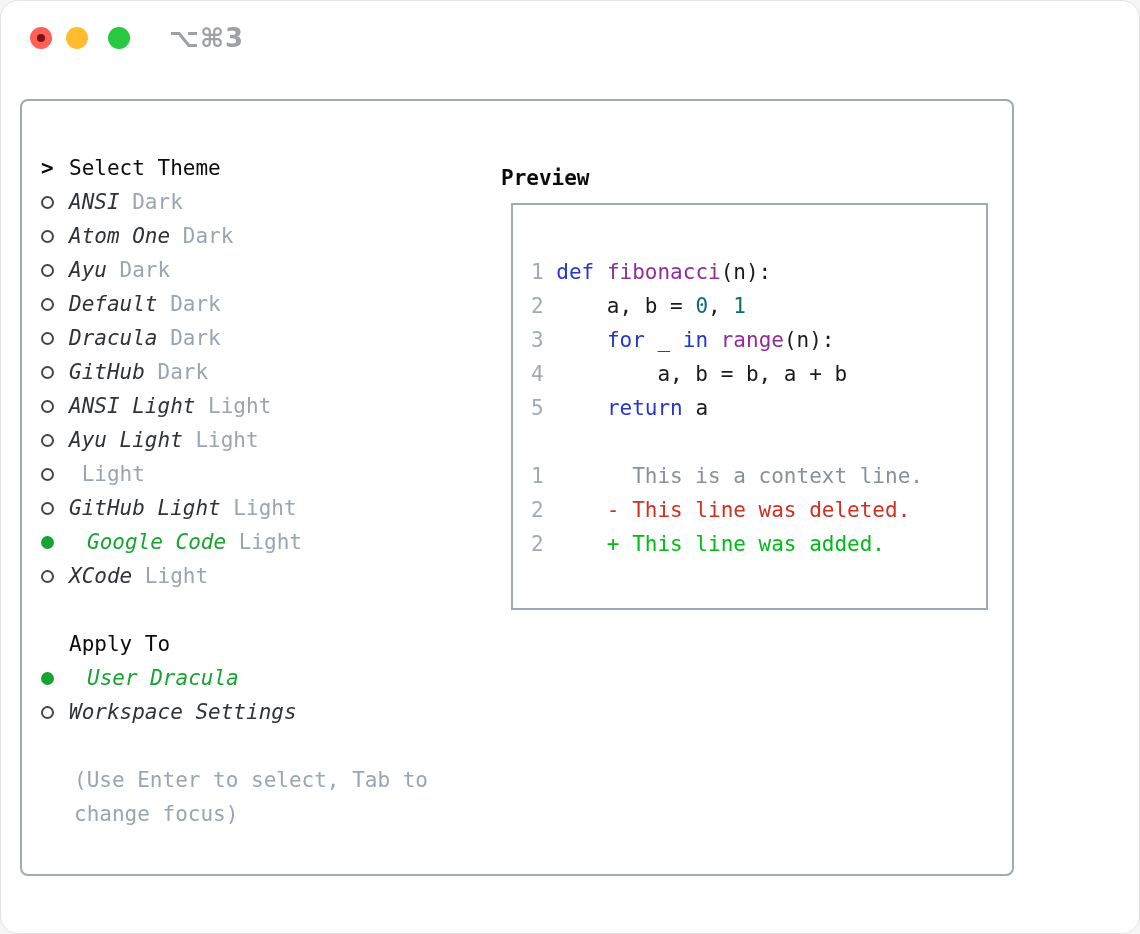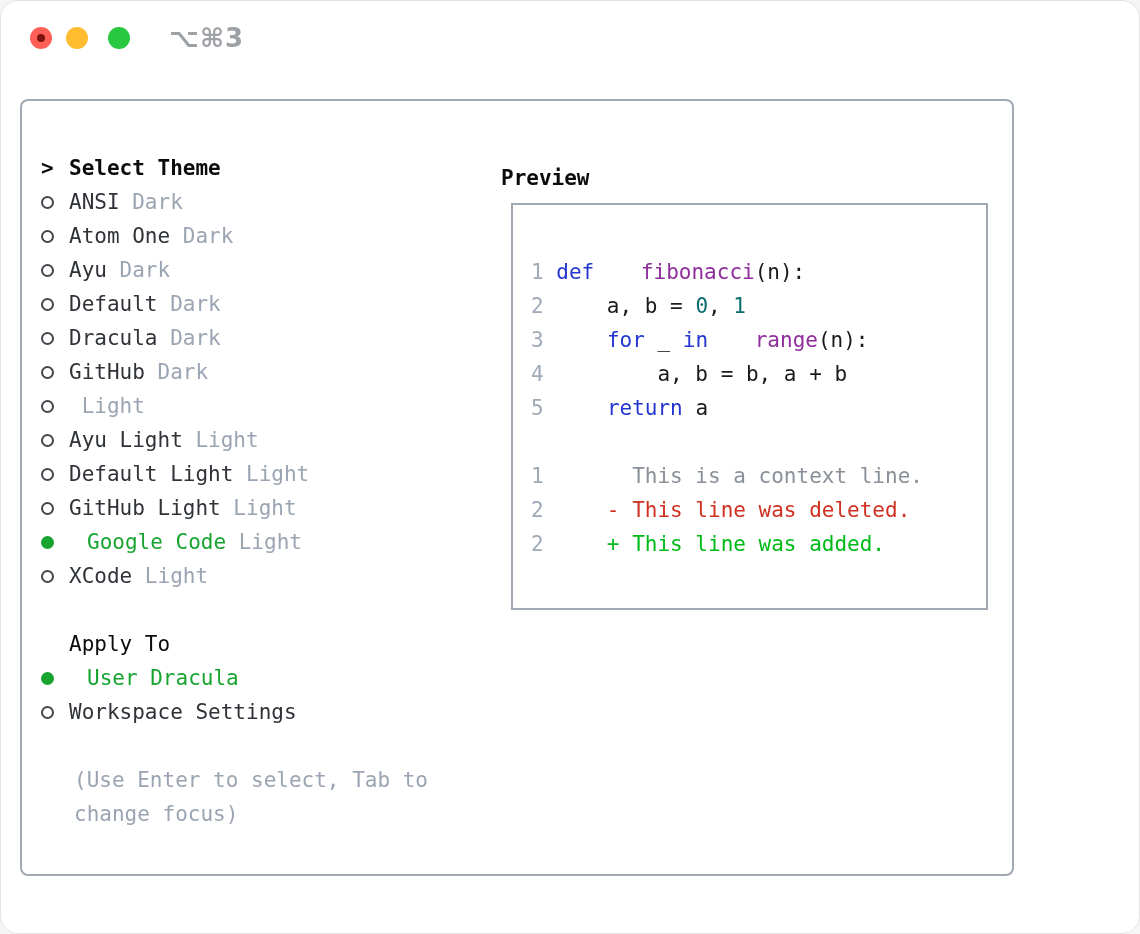--- a/index.html
+++ b/index.html
@@ -39,44 +39,44 @@
     font-size:26px;font-weight:bold;color:var(--title-gray);letter-spacing:1px;
   }
   .panel{
     position:absolute;left:19px;top:98px;width:994px;height:777px;
     border:2px solid var(--border);border-radius:8px;background:#ffffff;
   }
   .left-col{position:absolute;left:19px;top:50px;width:440px;}
   .row{display:flex;align-items:center;height:34px;font-size:21px;line-height:34px;white-space:pre;}
   .marker-col{width:28px;display:flex;align-items:center;flex:none;}
   .prompt{font-weight:bold;color:var(--black);}
-  .header-label{font-weight:bold;color:var(--black);}
+  .header-label{font-weight:normal;color:var(--black);}
   .circle{width:13px;height:13px;border-radius:50%;border:2px solid #43474c;display:inline-block;}
   .circle.sel{background:var(--accent-green);border-color:var(--accent-green);}
-  .t-name{color:var(--text-dark);}
+  .t-name{color:var(--text-dark);font-style:italic;}
   .t-name.sel{color:var(--accent-green);margin-left:18px;}
   .t-variant{color:var(--muted);margin-left:1ch;}
   .spacer{height:34px;}
   .apply-label{color:var(--black);text-align:right;}
   .help{
     position:absolute;left:19px;top:662px;width:420px;
     font-size:21px;line-height:34px;color:var(--muted);margin-left:33px;
   }
   .preview-col{position:absolute;left:479px;top:60px;}
   .preview-title{font-size:21px;line-height:34px;font-weight:bold;color:var(--black);white-space:pre;}
   .preview-box{
     position:absolute;left:489px;top:102px;width:477px;height:407px;
     border:2px solid var(--border);background:#ffffff;overflow:hidden;
   }
   .code{padding:50px 0 0 18px;}
   .pline{height:34px;font-size:21px;line-height:34px;white-space:pre;}
   .seg-ln{color:var(--ln);}
   .seg-pl{color:#1a1a1a;}
   .seg-kw{color:var(--kw);}
-  .seg-fn{color:var(--fn);margin-left:34px;}
+  .seg-fn{color:var(--fn);}
   .seg-num{color:var(--num);}
   .seg-ctx{color:var(--ctx);}
   .seg-del{color:var(--del);}
   .seg-add{color:var(--add);}
 </style>
 </head>
 <body>
 
 <div class="window">
 
@@ -97,23 +97,23 @@
         <span class="header-label">Select Theme</span>
       </div>
 
       <div id="theme-list">
           <div class="row"><span class="marker-col"><span class="circle"></span></span><span class="t-name">ANSI</span><span class="t-variant">Dark</span></div>
           <div class="row"><span class="marker-col"><span class="circle"></span></span><span class="t-name">Atom One</span><span class="t-variant">Dark</span></div>
           <div class="row"><span class="marker-col"><span class="circle"></span></span><span class="t-name">Ayu</span><span class="t-variant">Dark</span></div>
           <div class="row"><span class="marker-col"><span class="circle"></span></span><span class="t-name">Default</span><span class="t-variant">Dark</span></div>
           <div class="row"><span class="marker-col"><span class="circle"></span></span><span class="t-name">Dracula</span><span class="t-variant">Dark</span></div>
           <div class="row"><span class="marker-col"><span class="circle"></span></span><span class="t-name">GitHub</span><span class="t-variant">Dark</span></div>
+          <div class="row"><span class="marker-col"><span class="circle"></span></span><span class="t-name">ANSI Light</span><span class="t-variant">Light</span></div>
+          <div class="row"><span class="marker-col"><span class="circle"></span></span><span class="t-name">Ayu Light</span><span class="t-variant">Light</span></div>
           <div class="row"><span class="marker-col"><span class="circle"></span></span><span class="t-variant">Light</span></div>
-          <div class="row"><span class="marker-col"><span class="circle"></span></span><span class="t-name">Ayu Light</span><span class="t-variant">Light</span></div>
-          <div class="row"><span class="marker-col"><span class="circle"></span></span><span class="t-name">Default Light</span><span class="t-variant">Light</span></div>
           <div class="row"><span class="marker-col"><span class="circle"></span></span><span class="t-name">GitHub Light</span><span class="t-variant">Light</span></div>
           <div class="row"><span class="marker-col"><span class="circle sel"></span></span><span class="t-name sel">Google Code</span><span class="t-variant">Light</span></div>
           <div class="row"><span class="marker-col"><span class="circle"></span></span><span class="t-name">XCode</span><span class="t-variant">Light</span></div>
         </div>
 
       <div class="spacer"></div>
 
       <div class="row">
         <span class="marker-col"></span>
         <span class="apply-label">Apply To</span>

